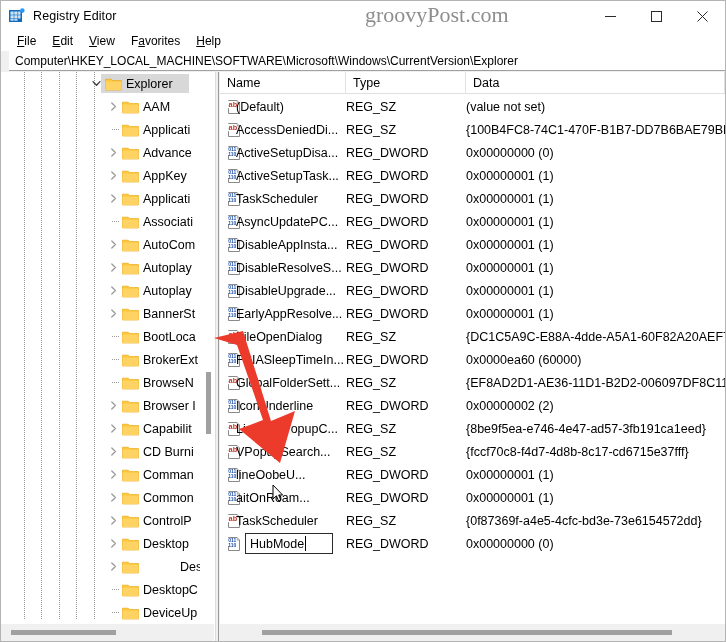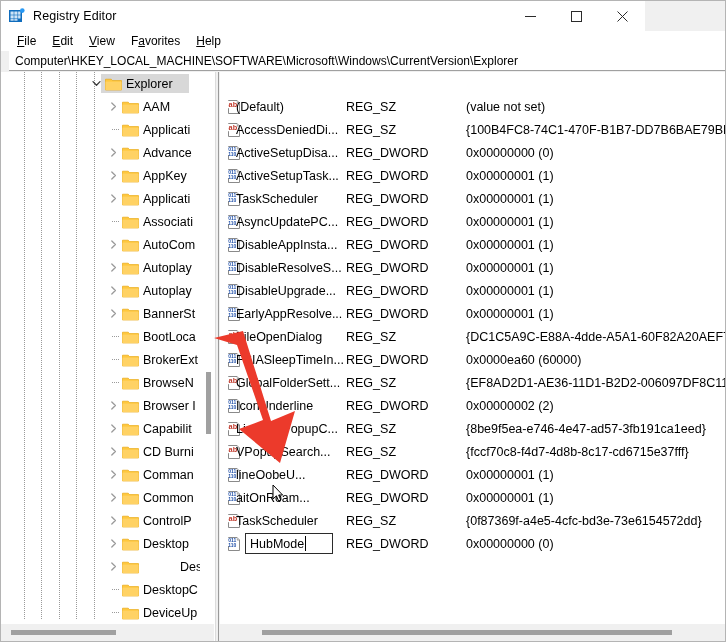--- a/index.html
+++ b/index.html
@@ -14,21 +14,21 @@
     position: relative;
     width: 726px; height: 642px;
     background: #f0f0f0;
     border: 1px solid #b4b4b4;
     overflow: hidden;
   }
 
   
   .titlebar {
     position: absolute; left: 0; top: 0;
-    width: 644px; height: 30px;
+    width: 724px; height: 30px;
     background: #ffffff;
     display: flex; align-items: center;
   }
   .title-icon {
     width: 16px; height: 16px;
     margin-left: 8px; margin-right: 8px;
     position: relative; flex: none;
   }
   .title-text {
     font-size: 12.5px; color: #000000;
@@ -265,20 +265,21 @@
         <rect x="9.1" y="3.5" width="2.4" height="3.2" fill="#cfe4f7"></rect>
         <rect x="1.5" y="7.3" width="3.2" height="3.2" fill="#cfe4f7"></rect>
         <rect x="5.3" y="7.3" width="3.2" height="3.2" fill="#cfe4f7"></rect>
         <rect x="9.1" y="7.3" width="2.4" height="3.2" fill="#cfe4f7"></rect>
         <rect x="1.5" y="11.1" width="3.2" height="1.6" fill="#cfe4f7"></rect>
         <rect x="5.3" y="11.1" width="3.2" height="1.6" fill="#cfe4f7"></rect>
         <circle cx="13.3" cy="2.6" r="2.3" fill="#2899f5"></circle>
       </svg>
     </span>
     <span class="title-text">Registry Editor</span>
+    <span class="watermark">groovyPost.com</span>
 
     <div class="wincontrols">
       <div class="winbtn">
         <svg width="11" height="11" viewBox="0 0 11 11">
             <line x1="0" y1="5.5" x2="11" y2="5.5" stroke="#2b2b2b" stroke-width="1"></line>
           </svg>
       </div>
       <div class="winbtn">
         <svg width="11" height="11" viewBox="0 0 11 11">
             <rect x="0.5" y="0.5" width="10" height="10" fill="none" stroke="#2b2b2b" stroke-width="1"></rect>
@@ -584,20 +585,31 @@
         <div class="vthumb" style="left:6px;top:300px;height:62px;"></div>
       </div>
       <div class="hscroll" style="left:0;width:214px;">
         <div class="hthumb" style="left:10px;width:105px;"></div>
       </div>
     </div>
 
     <div class="splitter"></div>
 
     <div class="list-pane">
+      <div class="lheader" id="list-header">
+          <div class="lhcell" style="left: 0px; width: 126px;">
+            <span>Name</span>
+          </div>
+          <div class="lhcell" style="left: 126px; width: 120px;">
+            <span>Type</span>
+          </div>
+          <div class="lhcell" style="left: 246px; width: 259px;">
+            <span>Data</span>
+          </div>
+        </div>
       <div class="lrows" id="list-rows">
           <div class="lrow">
             <span class="licon"><svg width="16" height="16" viewBox="0 0 16 16">
                 <path d="M2.5 1.5 L11 1.5 L13.5 4 L13.5 14.5 L2.5 14.5 Z" fill="#ffffff" stroke="#8a8a8a" stroke-width="1"></path>
                 <path d="M11 1.5 L11 4 L13.5 4" fill="#e8e8e8" stroke="#8a8a8a" stroke-width="0.8"></path>
                 <rect x="2" y="2" width="8.6" height="7.2" fill="#ffffff"></rect>
                 <text x="2.6" y="8.3" font-family="Liberation Sans, sans-serif" font-size="7.4" font-weight="bold" fill="#c0392b">ab</text>
               </svg></span>
             <span class="lname">(Default)</span>
             <span class="ltype">REG_SZ</span>

